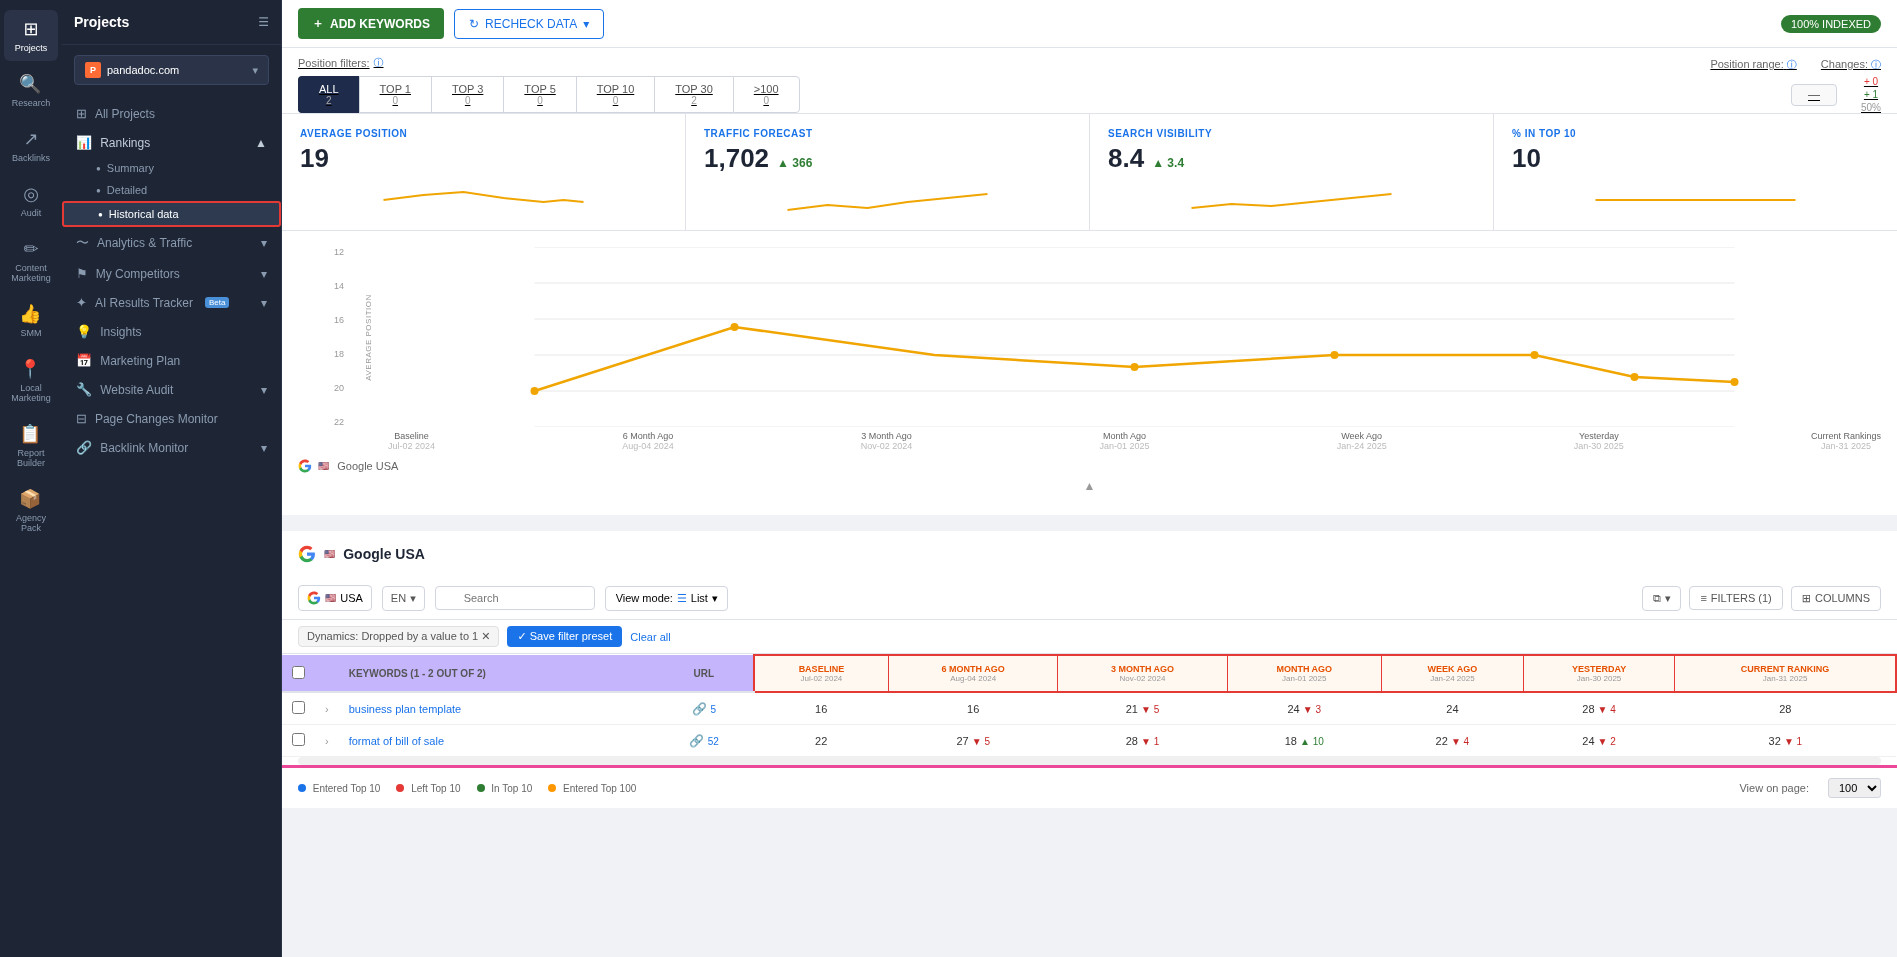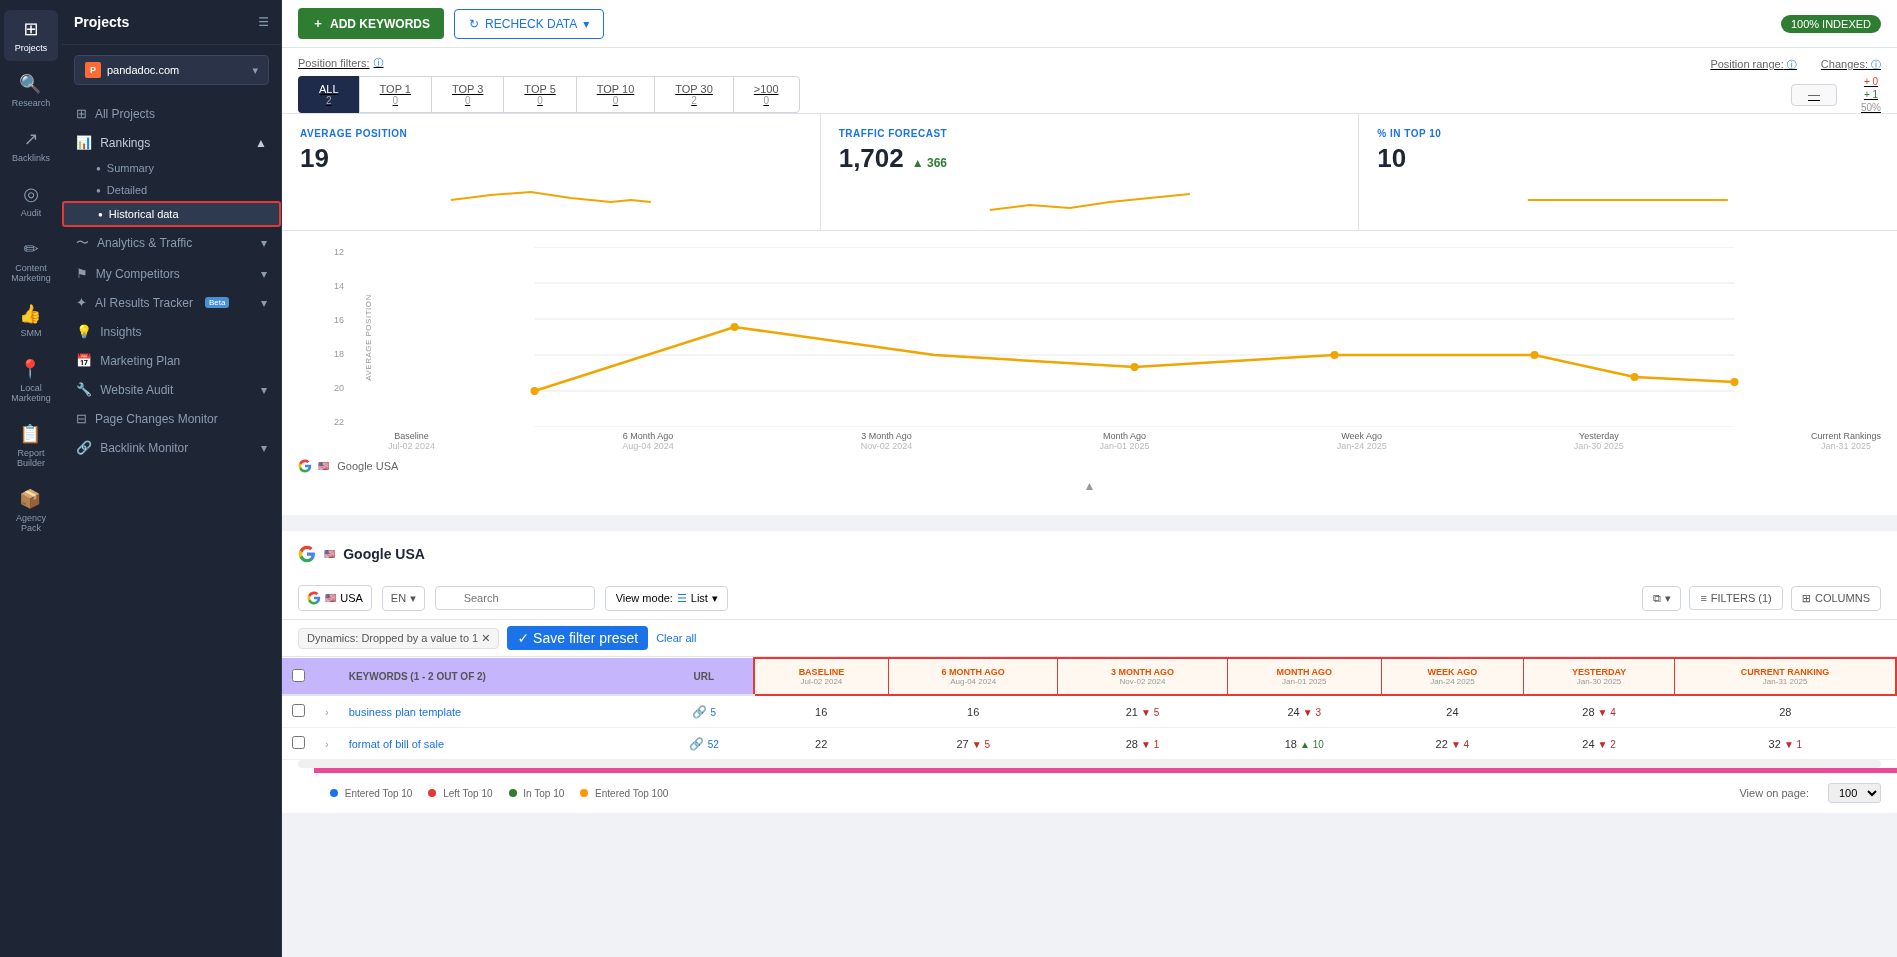--- a/index.html
+++ b/index.html
@@ -70,37 +70,37 @@
     .search-input { border: 1px solid #d0d5de; border-radius: 4px; padding: 5px 10px 5px 28px; font-size: 11px; width: 160px; position: relative; }
     .search-wrapper { position: relative; }
     .search-icon-inside { position: absolute; left: 8px; top: 50%; transform: translateY(-50%); color: #999; font-size: 12px; }
     .view-mode { border: 1px solid #d0d5de; border-radius: 4px; padding: 5px 10px; font-size: 11px; cursor: pointer; display: flex; align-items: center; gap: 4px; }
     .right-actions { margin-left: auto; display: flex; align-items: center; gap: 8px; }
     .icon-btn { border: 1px solid #d0d5de; border-radius: 4px; padding: 5px 10px; cursor: pointer; font-size: 11px; display: flex; align-items: center; gap: 4px; color: #555; background: #fff; }
 
     
     .filter-tags-row { padding: 6px 16px; display: flex; align-items: center; gap: 8px; border-bottom: 1px solid #e0e4ea; }
     .filter-tag { background: #f5f5f5; border: 1px solid #e0e0e0; border-radius: 4px; padding: 3px 8px; font-size: 11px; color: #555; display: flex; align-items: center; gap: 4px; }
-    .save-preset-btn { background: #1a73e8; color: #fff; border: none; border-radius: 4px; padding: 4px 10px; font-size: 14px; cursor: pointer; display: flex; align-items: center; gap: 4px; }
+    .save-preset-btn { background: #1a73e8; color: #fff; border: none; border-radius: 4px; padding: 4px 10px; font-size: 11px; cursor: pointer; display: flex; align-items: center; gap: 4px; }
     .clear-all-link { color: #1a73e8; font-size: 11px; cursor: pointer; text-decoration: none; }
 
     
     .table-container { overflow-x: auto; }
     .keywords-table { width: 100%; border-collapse: collapse; }
     .keywords-table th { padding: 8px 10px; font-size: 10px; font-weight: 600; color: #555; border-bottom: 2px solid #e0e4ea; text-align: center; white-space: nowrap; background: #c4b5fd; }
     .keywords-table th.keyword-col { text-align: left; }
     .keywords-table th.highlighted-header { background: #fff3e0; color: #e65100; border: 2px solid #e53935; }
     .keywords-table td { padding: 8px 10px; border-bottom: 1px solid #f0f0f0; font-size: 11px; color: #333; text-align: center; }
     .keywords-table td.keyword-cell { text-align: left; }
     .keyword-link { color: #1a73e8; text-decoration: none; }
     .change-positive { color: #c62828; font-size: 10px; }
     .change-negative { color: #2e7d32; font-size: 10px; }
 
     
-    .legend-row { padding: 10px 16px; display: flex; align-items: center; gap: 16px; border-top: 5px solid #ec4899; font-size: 10px; color: #666; margin-left: 32px; }
+    .legend-row { padding: 10px 16px; display: flex; align-items: center; gap: 16px; border-top: 3px solid #ec4899; font-size: 10px; color: #666; }
     .legend-dot { width: 8px; height: 8px; border-radius: 50%; display: inline-block; margin-right: 4px; }
 
     
     .view-on-page { margin-left: auto; display: flex; align-items: center; gap: 19px; font-size: 11px; color: #666; }
     .page-select { border: 1px solid #d0d5de; border-radius: 3px; padding: 2px 6px; font-size: 11px; }
 
     
     ::-webkit-scrollbar { width: 6px; height: 6px; }
     ::-webkit-scrollbar-track { background: #f0f0f0; }
     ::-webkit-scrollbar-thumb { background: #ccc; border-radius: 3px; }
@@ -325,20 +325,32 @@
           <span>1,702</span>
           <span class="metric-change">▲ 366</span>
         </div>
         <div class="metric-chart">
           <svg viewBox="0 0 200 40" width="100%" height="40">
             <polyline points="0,30 40,25 80,28 120,22 160,18 180,16 200,14" fill="none" stroke="#f0a500" stroke-width="2"></polyline>
           </svg>
         </div>
       </div>
       <div class="metric-card">
+        <div class="metric-label">SEARCH VISIBILITY</div>
+        <div class="metric-value">
+          <span>8.4</span>
+          <span class="metric-change">▲ 3.4</span>
+        </div>
+        <div class="metric-chart">
+          <svg viewBox="0 0 200 40" width="100%" height="40">
+            <polyline points="0,28 40,24 80,26 120,22 160,18 180,16 200,14" fill="none" stroke="#f0a500" stroke-width="2"></polyline>
+          </svg>
+        </div>
+      </div>
+      <div class="metric-card">
         <div class="metric-label">% IN TOP 10</div>
         <div class="metric-value">
           <span>10</span>
         </div>
         <div class="metric-chart">
           <svg viewBox="0 0 200 40" width="100%" height="40">
             <polyline points="0,20 40,20 80,20 120,20 160,20 180,20 200,20" fill="none" stroke="#f0a500" stroke-width="2"></polyline>
           </svg>
         </div>
       </div>

